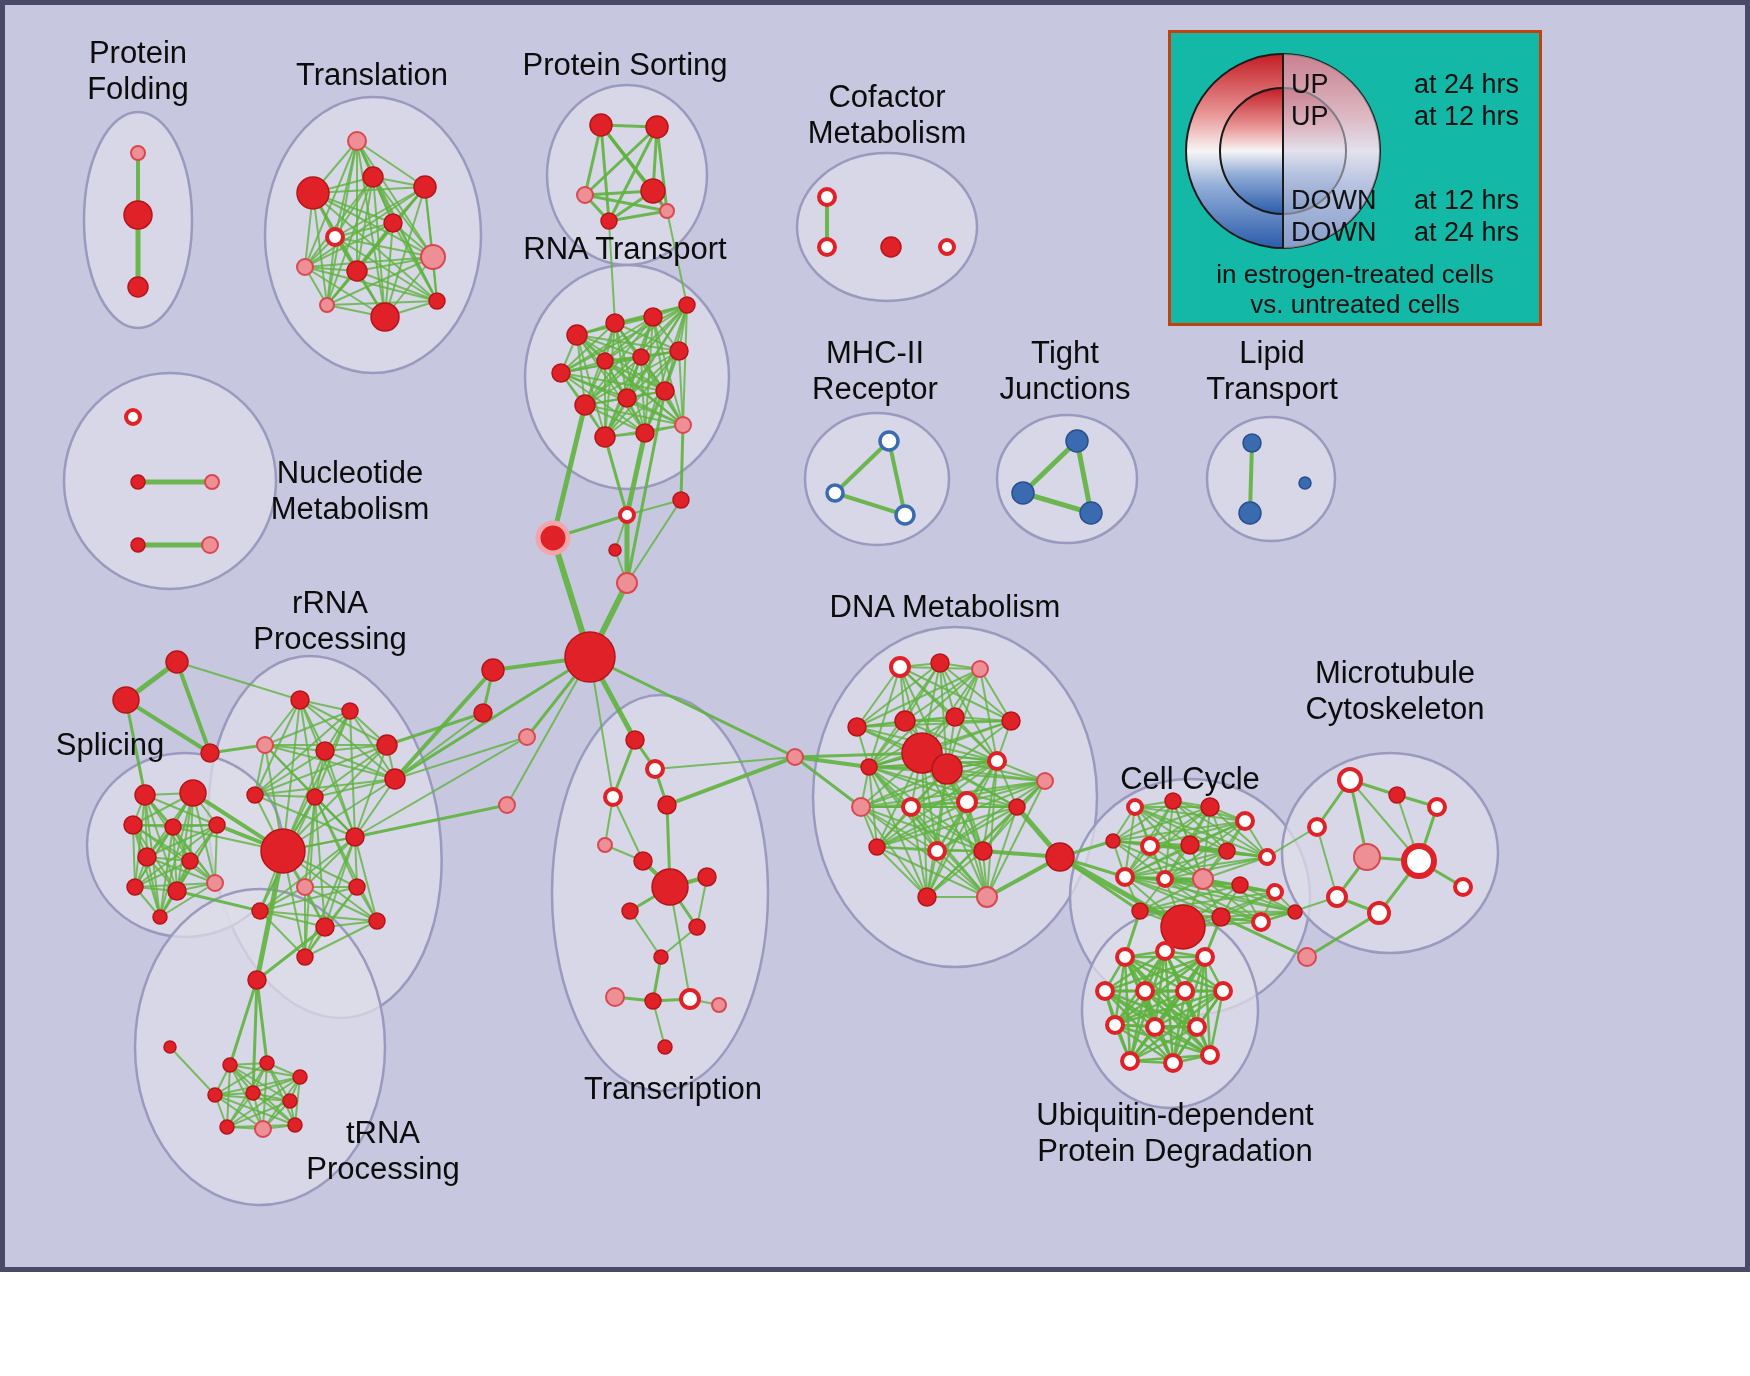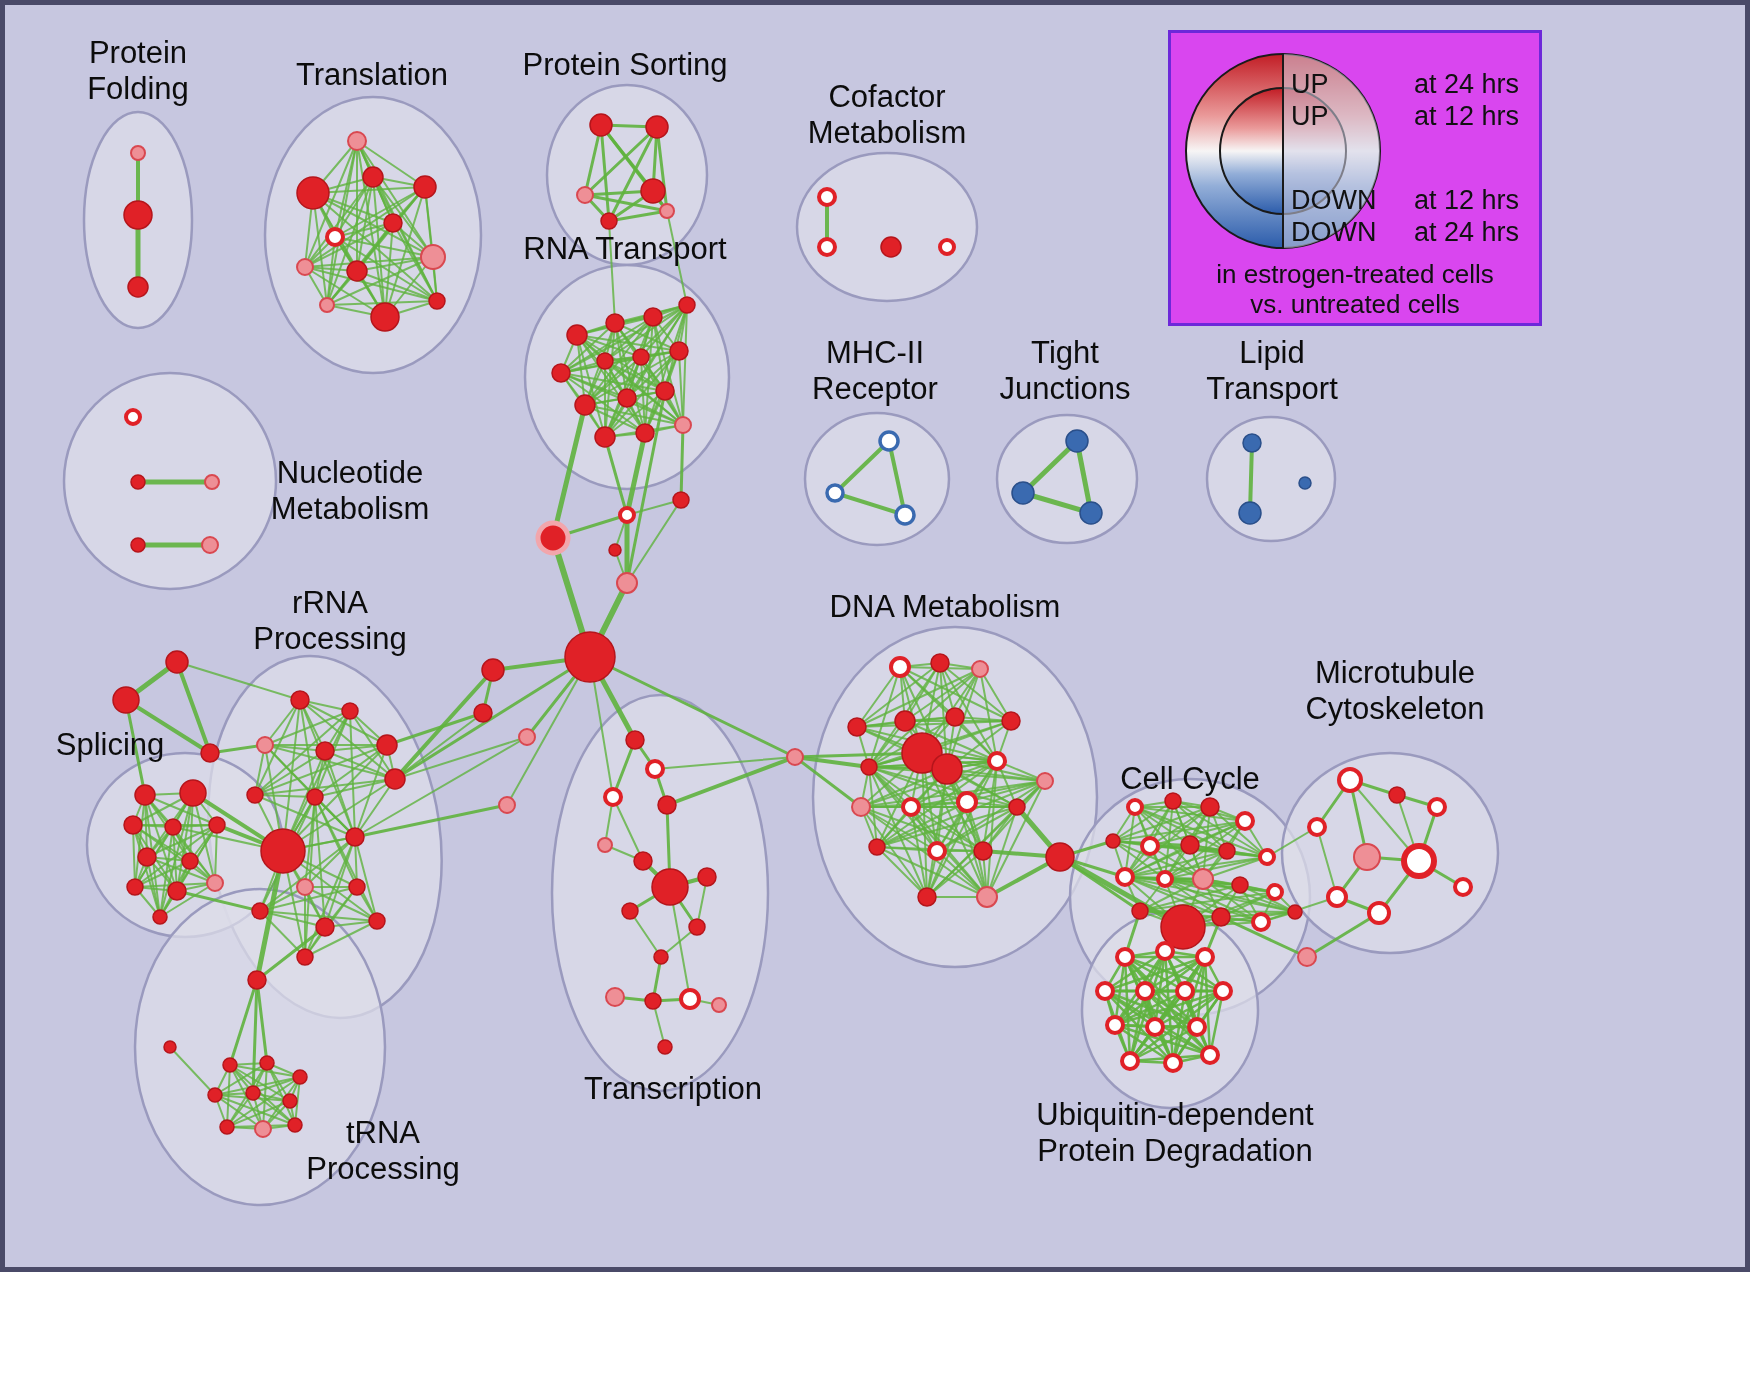--- a/index.html
+++ b/index.html
@@ -10,22 +10,22 @@
     border:5px solid #4a4a68;
     box-sizing:border-box;
     overflow:hidden;
     font-family:"Liberation Sans", sans-serif;
   }
   #network-svg{position:absolute;left:0;top:0;}
   svg text{font-family:"Liberation Sans", sans-serif;}
   .legend{
     position:absolute;left:1163px;top:25px;
     width:368px;height:290px;
-    background:#d946ef;
-    border:3px solid #6d28d9;
+    background:#14b8a6;
+    border:3px solid #c2410c;
     box-sizing:content-box;
     text-align:center;
   }
 </style>
 </head>
 <body>
 
 <div class="canvas">
 
   <svg id="network-svg" width="1750" height="1376" viewBox="0 0 1750 1376">

